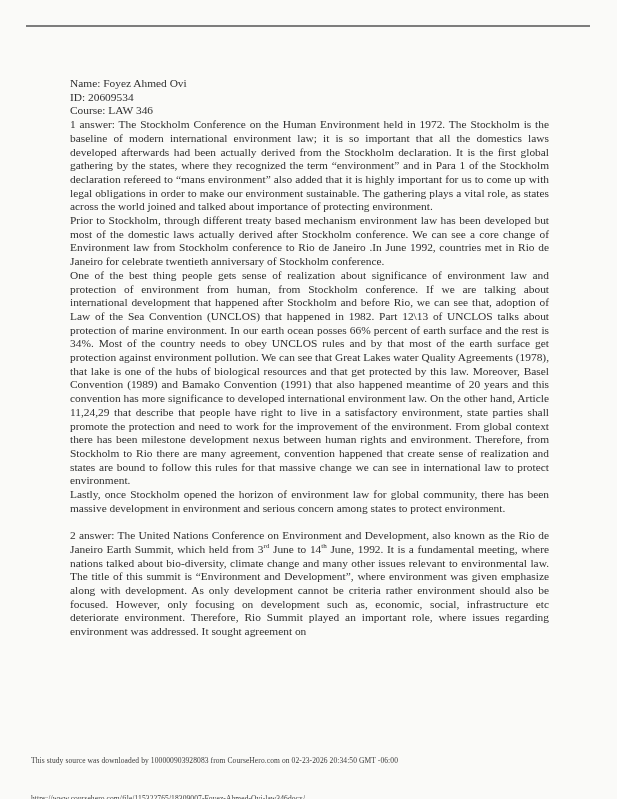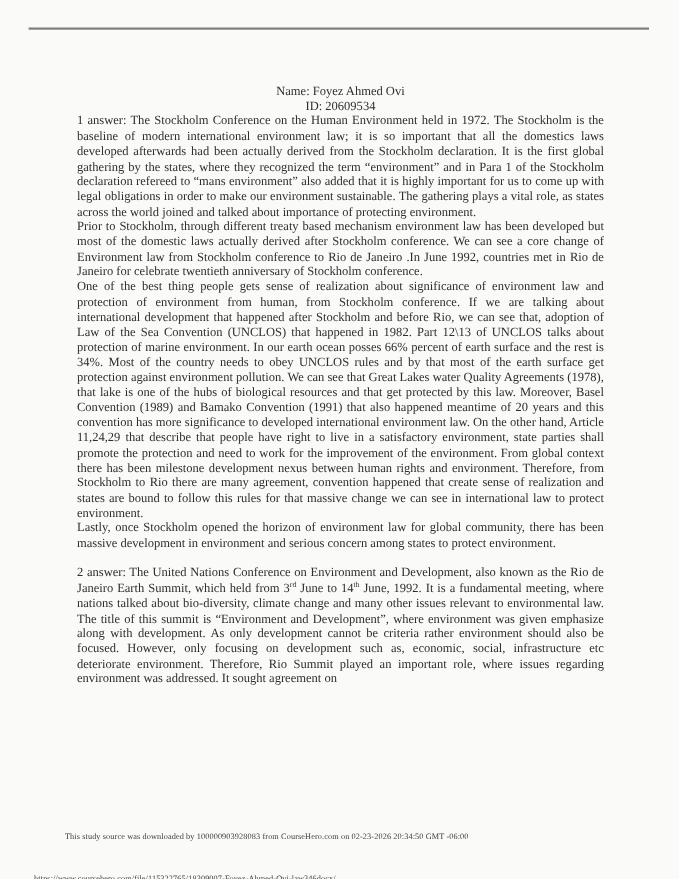--- a/index.html
+++ b/index.html
@@ -30,50 +30,51 @@
     width: 479px;
     font-size: 11.4px;
     line-height: 13.7px;
     text-align: justify;
   }
   .content p {
     margin: 0;
     padding: 0;
   }
   .hdr {
-    text-align: center;
+    text-align: left;
   }
   .para-gap {
     margin-top: 13.7px !important;
   }
   .sup {
     vertical-align: super;
     font-size: 0.62em;
     line-height: 0;
   }
   .footer-line {
     position: absolute;
     left: 31px;
     font-size: 7.5px;
     line-height: 9px;
     color: #3a3a3a;
     letter-spacing: 0.1px;
     white-space: nowrap;
   }
-  .footer-download { top: 756px; margin-left: 28px; }
+  .footer-download { top: 756px; }
   .footer-url { top: 782px; margin-top: 12px; }
 </style>
 </head>
 <body>
 
 <div class="top-rule"></div>
 
 <div class="content">
   <p class="hdr">Name: Foyez Ahmed Ovi</p>
   <p class="hdr">ID: 20609534</p>
+  <p class="hdr">Course: LAW 346</p>
 
   <p>1 answer: The Stockholm Conference on the Human Environment held in 1972. The Stockholm is the baseline of modern international environment law; it is so important that all the domestics laws developed afterwards had been actually derived from the Stockholm declaration.  It is the first global gathering by the states, where they recognized the term “environment” and in Para 1 of the Stockholm declaration refereed to “mans environment” also added  that it is highly important for us to come up with legal obligations in order to make our environment sustainable. The gathering plays a vital role, as states across the world joined and talked about importance of protecting environment.</p>
   <p>Prior to Stockholm, through different treaty based mechanism environment law has been developed but most of the domestic laws actually derived after Stockholm conference. We can see a core change of Environment law from Stockholm conference to Rio de Janeiro .In June 1992, countries met in Rio de Janeiro for celebrate twentieth anniversary of Stockholm conference.</p>
   <p>One of the best thing people gets sense of realization about significance of environment law and protection of environment from human, from Stockholm conference. If we are talking about international development that happened after Stockholm and before Rio, we can see that, adoption of Law of the Sea Convention (UNCLOS) that happened in 1982.  Part 12\13 of UNCLOS talks about protection of marine environment. In our earth ocean posses 66% percent of earth surface and the rest is 34%. Most of the country needs to obey UNCLOS rules and by that most of the earth surface get protection against environment pollution. We can see that Great Lakes water Quality Agreements (1978), that lake is one of the hubs of biological resources and that get protected by this law. Moreover, Basel Convention (1989) and Bamako Convention (1991) that also happened meantime of 20 years and this convention has more significance to developed international environment law. On the other hand, Article 11,24,29 that describe that people have right to live in a satisfactory environment, state parties shall promote the protection and need to work for the improvement of the environment. From global context there has been milestone development nexus between human rights and environment.  Therefore, from Stockholm to Rio there are many agreement, convention happened that create sense of realization and states are bound to follow this rules for that massive change we can see in international law to protect environment.</p>
   <p>Lastly, once Stockholm opened the horizon of environment law for global community, there has been massive development in environment and serious concern among states to protect environment.</p>
 
   <p class="para-gap"><span>2 answer: The United Nations Conference on Environment and Development, also known as the Rio de Janeiro Earth Summit, which held from 3</span><span class="sup">rd</span><span> June to 14</span><span class="sup">th</span><span> June, 1992. It is a fundamental meeting, where nations talked about bio-diversity, climate change and many other issues relevant to environmental law. The title of this summit is “Environment and Development”, where environment was given emphasize along with development. As only development cannot be criteria rather environment should also be focused. However, only focusing on development such as, economic, social, infrastructure etc deteriorate environment. Therefore, Rio Summit played an important role, where issues regarding environment was addressed.  It sought agreement on</span></p>
 </div>
 
 <div class="footer-line footer-download">This study source was downloaded by 100000903928083 from CourseHero.com on 02-23-2026 20:34:50 GMT -06:00</div>

